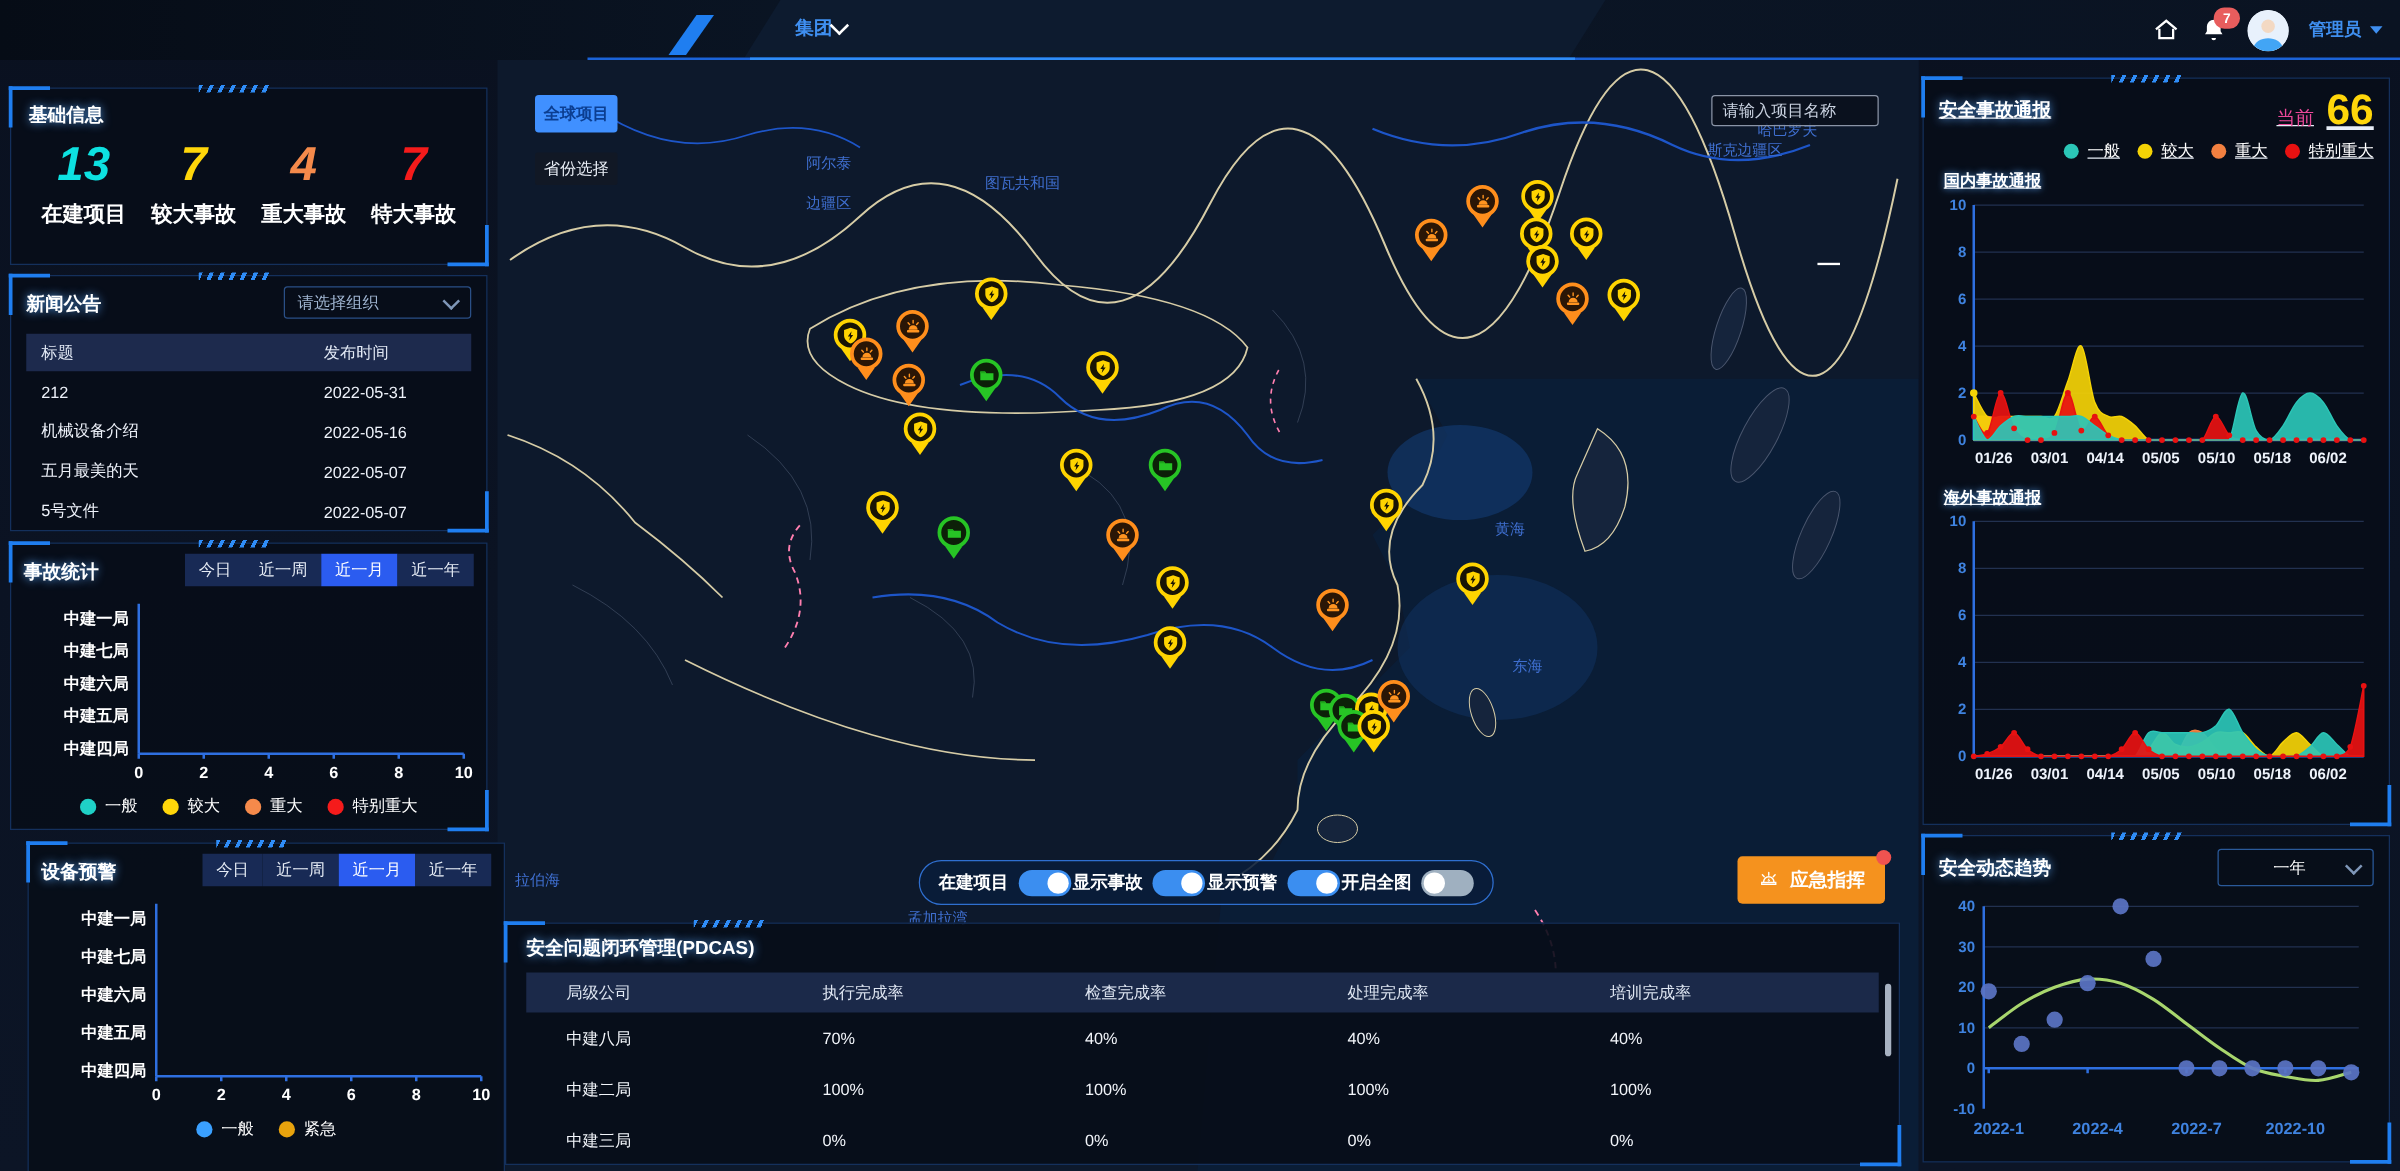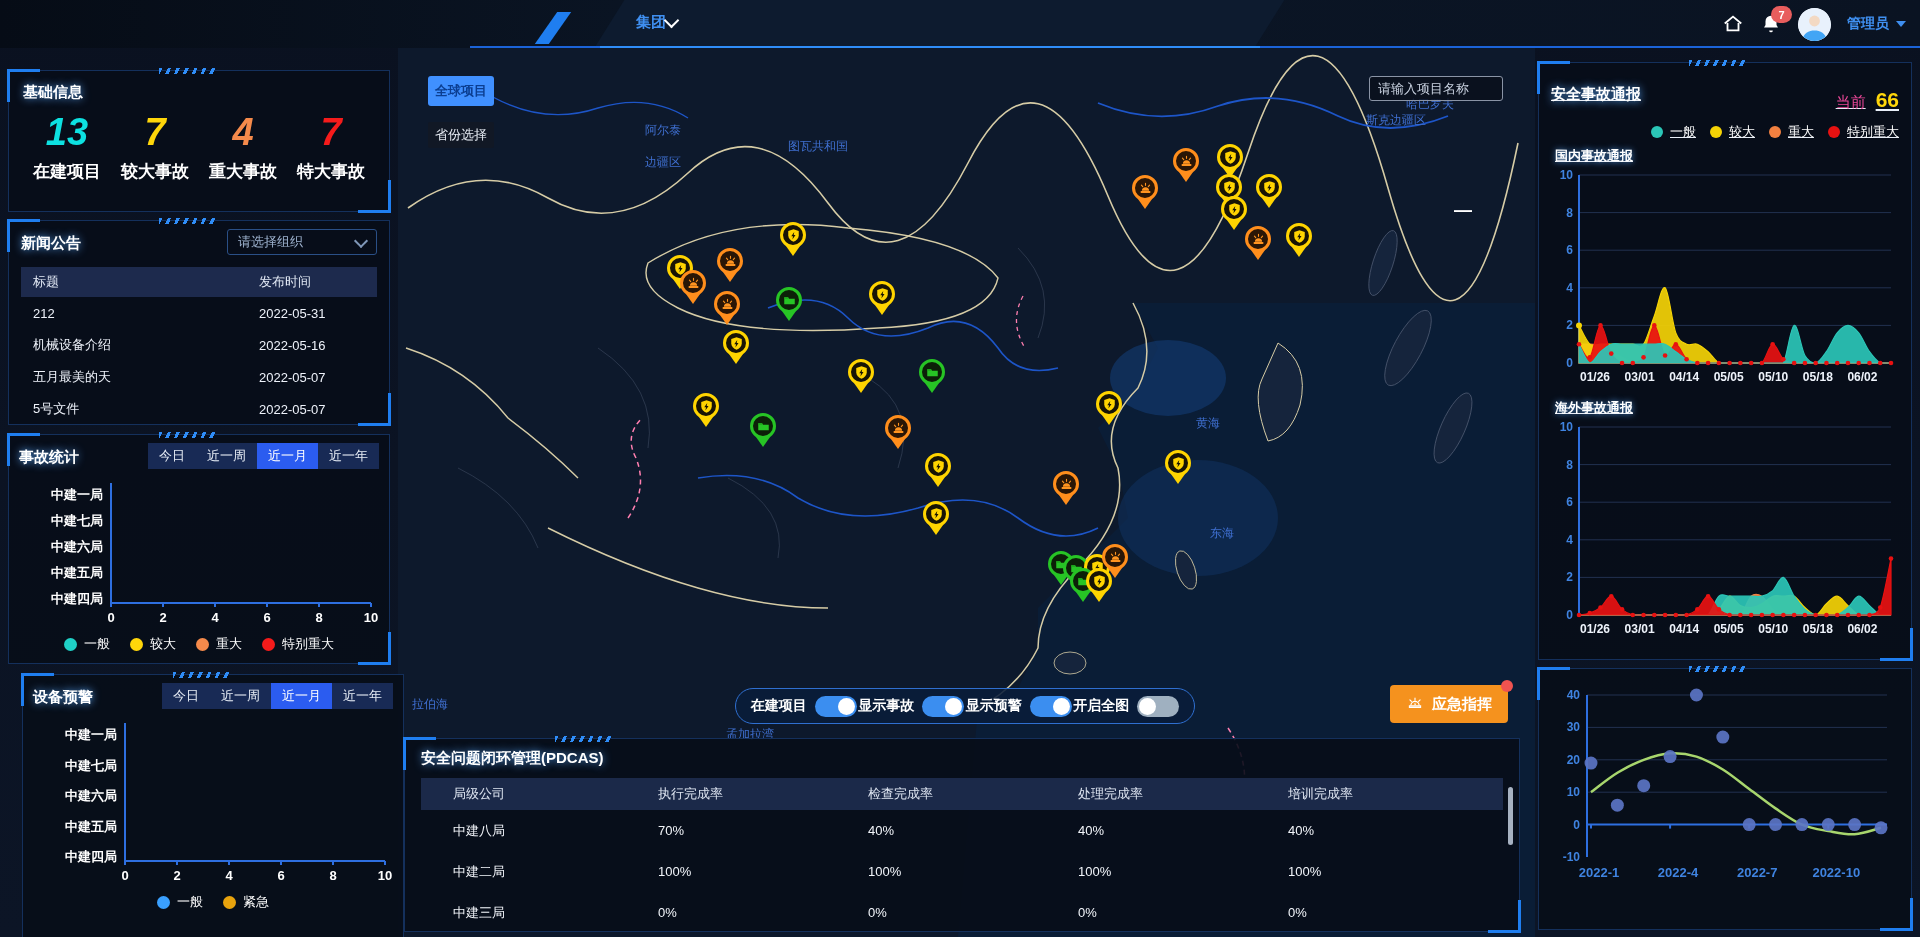--- a/index.html
+++ b/index.html
@@ -93,21 +93,21 @@
   .btn-emerg .dot{position:absolute;top:-5px;right:-5px;width:12px;height:12px;border-radius:50%;background:#ef5350;}
   
   .pd-grid{display:grid;grid-template-columns:205px 210px 210px 210px 1fr;align-items:center;padding-left:32px;}
   .pd-hd{height:32px;background:#1b2949;color:#dfe6f2;font-size:13px;margin-top:10px;}
   .pd-row{height:41px;color:#f2f5fa;font-size:13px;}
   .pd-scroll{position:absolute;right:6px;top:48px;width:5px;height:58px;background:#a7b2c2;border-radius:3px;}
   
   .ir-head{display:flex;align-items:center;justify-content:space-between;}
   .cur{display:flex;align-items:baseline;gap:10px;}
   .cur .cl{font-size:15px;color:#ec4899;}
-  .cur .cv{font-size:21px;font-weight:bold;color:#ffd60a;line-height:30px;margin-top:12px;}
+  .cur .cv{font-size:34px;font-weight:bold;color:#ffd60a;line-height:30px;}
   .sub-t{font-size:13px;color:#fff;font-weight:bold;margin:6px 0 0 4px;text-shadow:0 0 6px rgba(90,170,255,.8);}
   .trend-head{display:flex;align-items:center;justify-content:space-between;}
   .range-sel{width:125px;height:30px;border:1px solid #2a5a9a;border-radius:3px;display:flex;align-items:center;
        justify-content:space-between;padding:0 10px;box-sizing:border-box;cursor:pointer;}
   .range-sel .t{color:#fff;font-size:13px;flex:1;text-align:center;}
   svg text{font-family:"Liberation Sans",sans-serif;}
 </style>
 </head>
 <body>
 
@@ -863,20 +863,27 @@
         <circle cx="318.48275862068965" cy="198" r="2.3" fill="#e81111"></circle>
         <circle cx="329.2413793103448" cy="190.48" r="2.3" fill="#e81111"></circle>
         <circle cx="340" cy="141.6" r="2.3" fill="#e81111"></circle>
       </svg>
   </div>
 </div>
 
 <div class="panel" style="left:1538px;top:668px;width:374px;height:262px;">
   <div class="hatch"></div>
   <div style="padding:10px 12px;">
+    <div class="trend-head">
+      <div class="p-title">安全动态趋势</div>
+      <div class="range-sel">
+        <span class="t">一年</span>
+        <span class="chev-g"></span>
+      </div>
+    </div>
     <svg id="chart-trend" width="348" height="198" style="margin-top:6px">
         <text x="29" y="176" text-anchor="end" fill="#3f83e0" font-size="12" font-weight="bold">-10</text>
         <text x="29" y="143.6" text-anchor="end" fill="#3f83e0" font-size="12" font-weight="bold">0</text>
         <line x1="36" y1="107.2" x2="336" y2="107.2" stroke="#223150" stroke-width="1"></line>
         <text x="29" y="111.2" text-anchor="end" fill="#3f83e0" font-size="12" font-weight="bold">10</text>
         <line x1="36" y1="74.8" x2="336" y2="74.8" stroke="#223150" stroke-width="1"></line>
         <text x="29" y="78.8" text-anchor="end" fill="#3f83e0" font-size="12" font-weight="bold">20</text>
         <line x1="36" y1="42.39999999999999" x2="336" y2="42.39999999999999" stroke="#223150" stroke-width="1"></line>
         <text x="29" y="46.39999999999999" text-anchor="end" fill="#3f83e0" font-size="12" font-weight="bold">30</text>
         <line x1="36" y1="10" x2="336" y2="10" stroke="#223150" stroke-width="1"></line>

